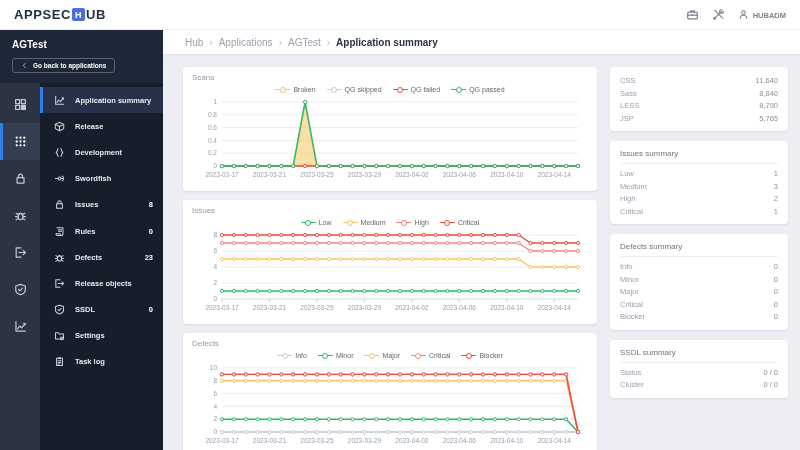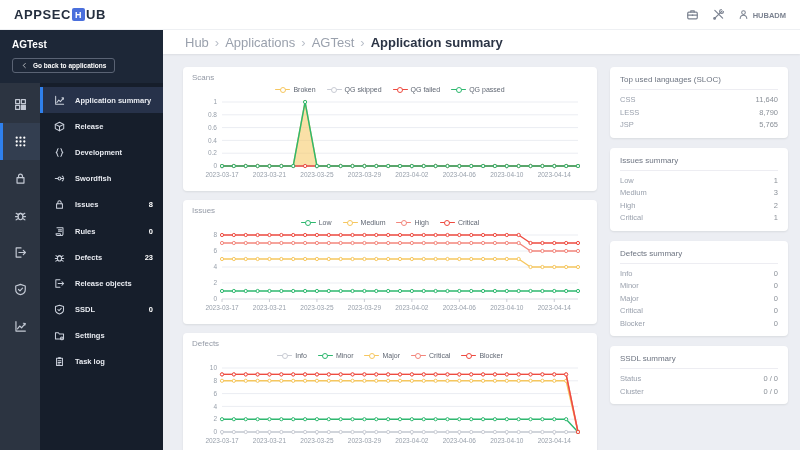--- a/index.html
+++ b/index.html
@@ -44,21 +44,21 @@
   .menu-item.active { background:#27324a; border-left-color:#2f80ed; }
   .menu-item svg { width:11px; height:11px; color:#ccd2dd; margin-right:10px; flex:0 0 auto; }
   .menu-label { font-size:7.5px; font-weight:bold; flex:1; }
   .menu-badge { font-size:7.5px; font-weight:bold; color:#fff; }
   .side-footer { background:#1b2330; padding:7px 12px 8px; flex:0 0 auto; }
   .footer-title { color:#fff; font-size:7.5px; font-weight:bold; margin-bottom:3px; }
   .footer-copy { color:#8a92a0; font-size:6px; }
   
   .main { position:absolute; left:163px; top:30px; right:0; bottom:0; display:flex; flex-direction:column; }
   .breadcrumb { height:24px; background:#fff; display:flex; align-items:center; padding-left:22px;
-    gap:6px; box-shadow:0 1px 2px rgba(0,0,0,.07); font-size:13px; color:#9aa1ad; flex:0 0 auto;
+    gap:6px; box-shadow:0 1px 2px rgba(0,0,0,.07); font-size:10px; color:#9aa1ad; flex:0 0 auto;
     position:relative; z-index:2; }
   .bc-item { cursor:pointer; }
   .bc-item.current { color:#2b3445; font-weight:bold; cursor:default; }
   .bc-sep { color:#b9bfc9; }
   .content { flex:1; display:flex; padding:13px 12px 0 20px; gap:13px; overflow:hidden; }
   .card { background:#fff; border-radius:4px; box-shadow:0 1px 2px rgba(23,28,38,.09); }
   .charts-col { width:414px; flex:0 0 auto; }
   .chart-card { height:124px; margin-bottom:9px; padding:6px 9px 0; }
   .card-title { font-size:8px; color:#949aa6; margin-bottom:1px; }
   .legend { display:flex; justify-content:center; align-items:center; gap:11px; height:13px; }
@@ -930,24 +930,27 @@
             <circle cx="338.53333333333336" cy="12.399999999999999" r="1.6" fill="#fff" stroke="#ee4b40" stroke-width="1"></circle>
             <circle cx="350.4" cy="12.399999999999999" r="1.6" fill="#fff" stroke="#ee4b40" stroke-width="1"></circle>
             <circle cx="362.26666666666665" cy="12.399999999999999" r="1.6" fill="#fff" stroke="#ee4b40" stroke-width="1"></circle>
             <circle cx="374.1333333333333" cy="12.399999999999999" r="1.6" fill="#fff" stroke="#ee4b40" stroke-width="1"></circle>
             <circle cx="386" cy="70" r="1.6" fill="#fff" stroke="#ee4b40" stroke-width="1"></circle>
           </svg>
       </div>
     </div>
     <div class="right-col" id="right-col">
         <div class="card sum-card">
-          <div class="sum-title">Top used languages (SLOC)</div>
           <div class="sum-row">
             <span class="sum-name">CSS</span>
             <span class="sum-val">11,640</span>
+          </div>
+          <div class="sum-row">
+            <span class="sum-name">Sass</span>
+            <span class="sum-val">8,840</span>
           </div>
           <div class="sum-row">
             <span class="sum-name">LESS</span>
             <span class="sum-val">8,790</span>
           </div>
           <div class="sum-row">
             <span class="sum-name">JSP</span>
             <span class="sum-val">5,765</span>
           </div>
         </div>

